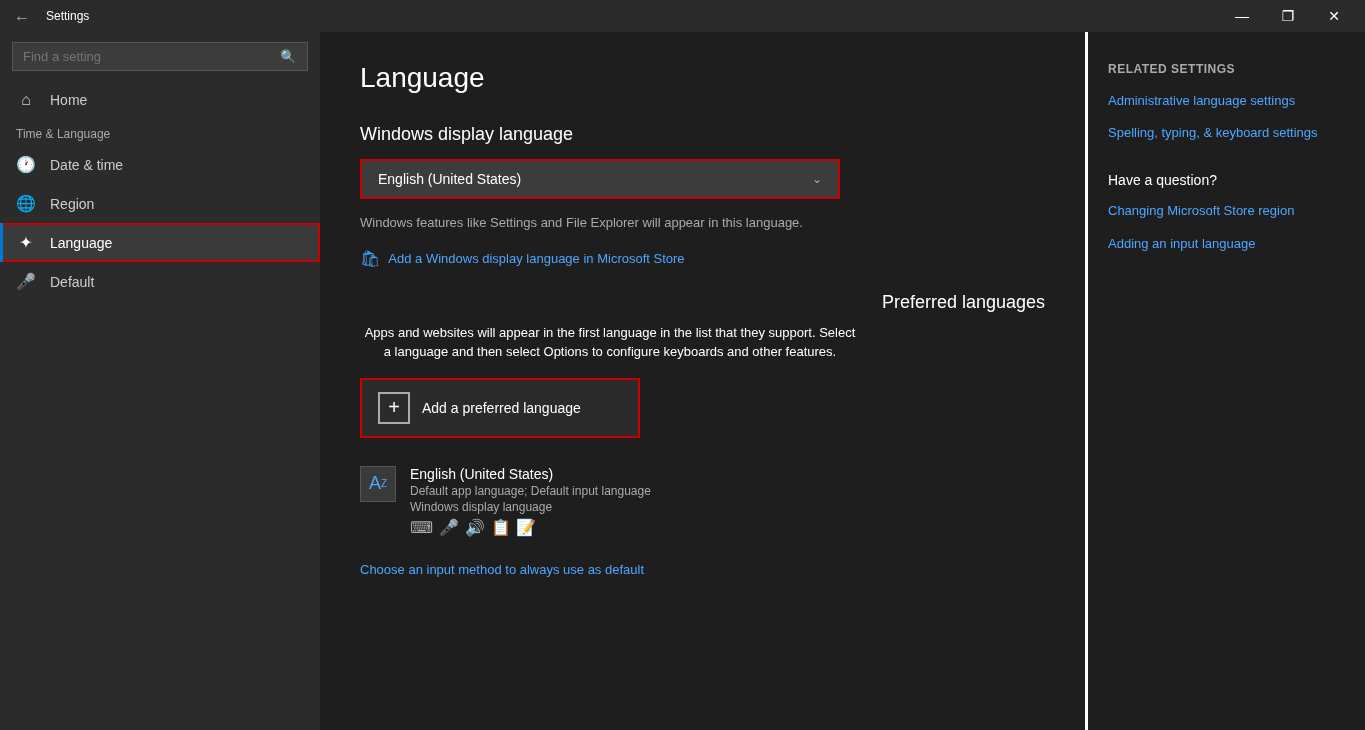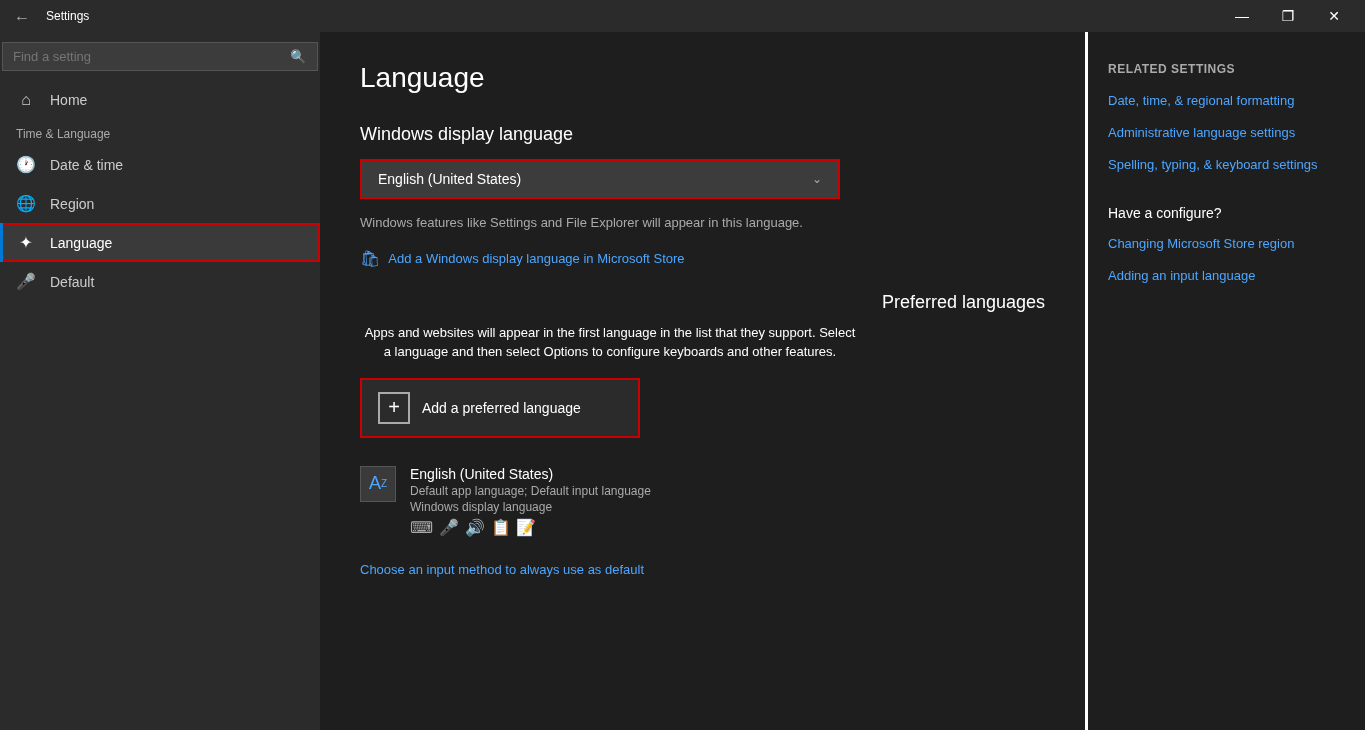--- a/index.html
+++ b/index.html
@@ -68,21 +68,21 @@
 
     
     .sidebar {
       width: 320px;
       background: #2b2b2b;
       display: flex;
       flex-direction: column;
       flex-shrink: 0;
     }
     .search-box {
-      margin: 10px 2px;
+      margin: 10px 12px;
       display: flex;
       align-items: center;
       background: #3c3c3c;
       border: 1px solid #555;
       padding: 6px 10px;
     }
     .search-input {
       background: transparent;
       border: none;
       color: #ccc;
@@ -412,22 +412,21 @@
       </div>
     </div>
 
     <div class="input-method-link">
       <a class="link-blue">Choose an input method to always use as default</a>
     </div>
   </div>
 
   <div class="right-panel">
     <div class="related-title">Related settings</div>
-    <a class="related-link">Date, time, &amp; regional formatting</a>
     <a class="related-link highlighted-link">Administrative language settings</a>
     <a class="related-link">Spelling, typing, &amp; keyboard settings</a>
 
-    <div class="have-question">Have a configure?</div>
+    <div class="have-question">Have a question?</div>
     <a class="related-link">Changing Microsoft Store region</a>
     <a class="related-link">Adding an input language</a>
   </div>
 
 </div>
 
 </body></html>

